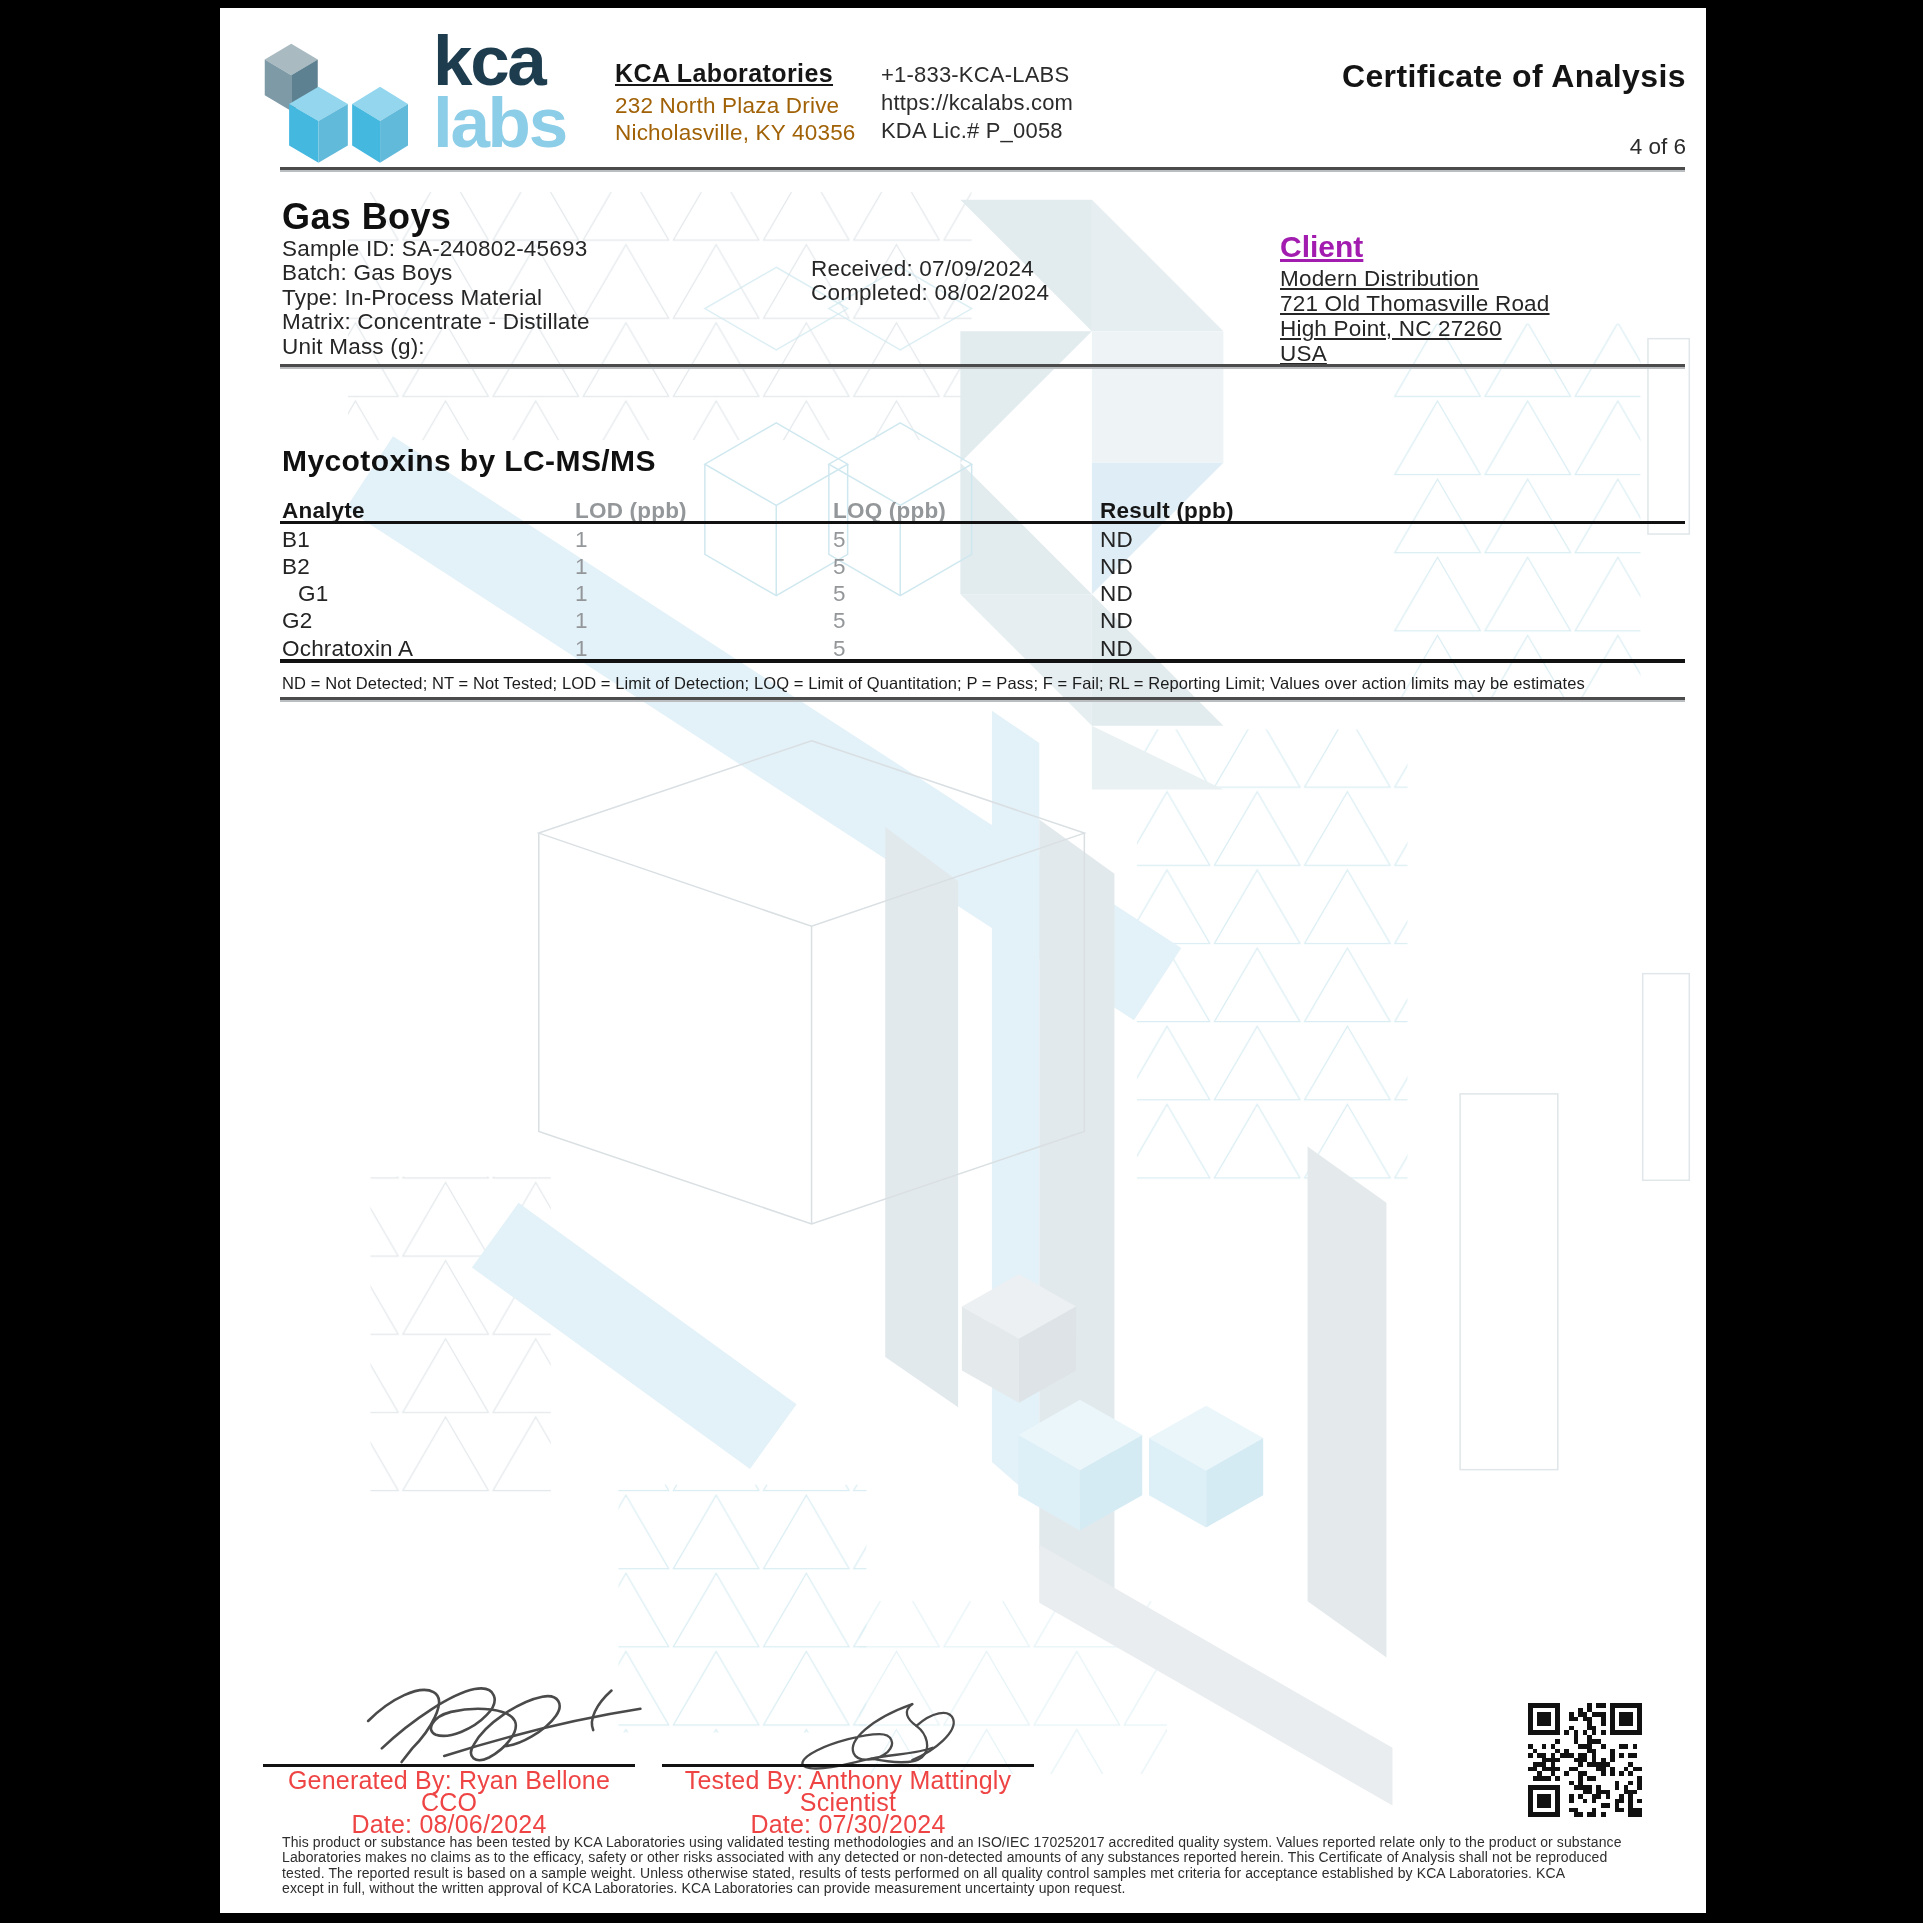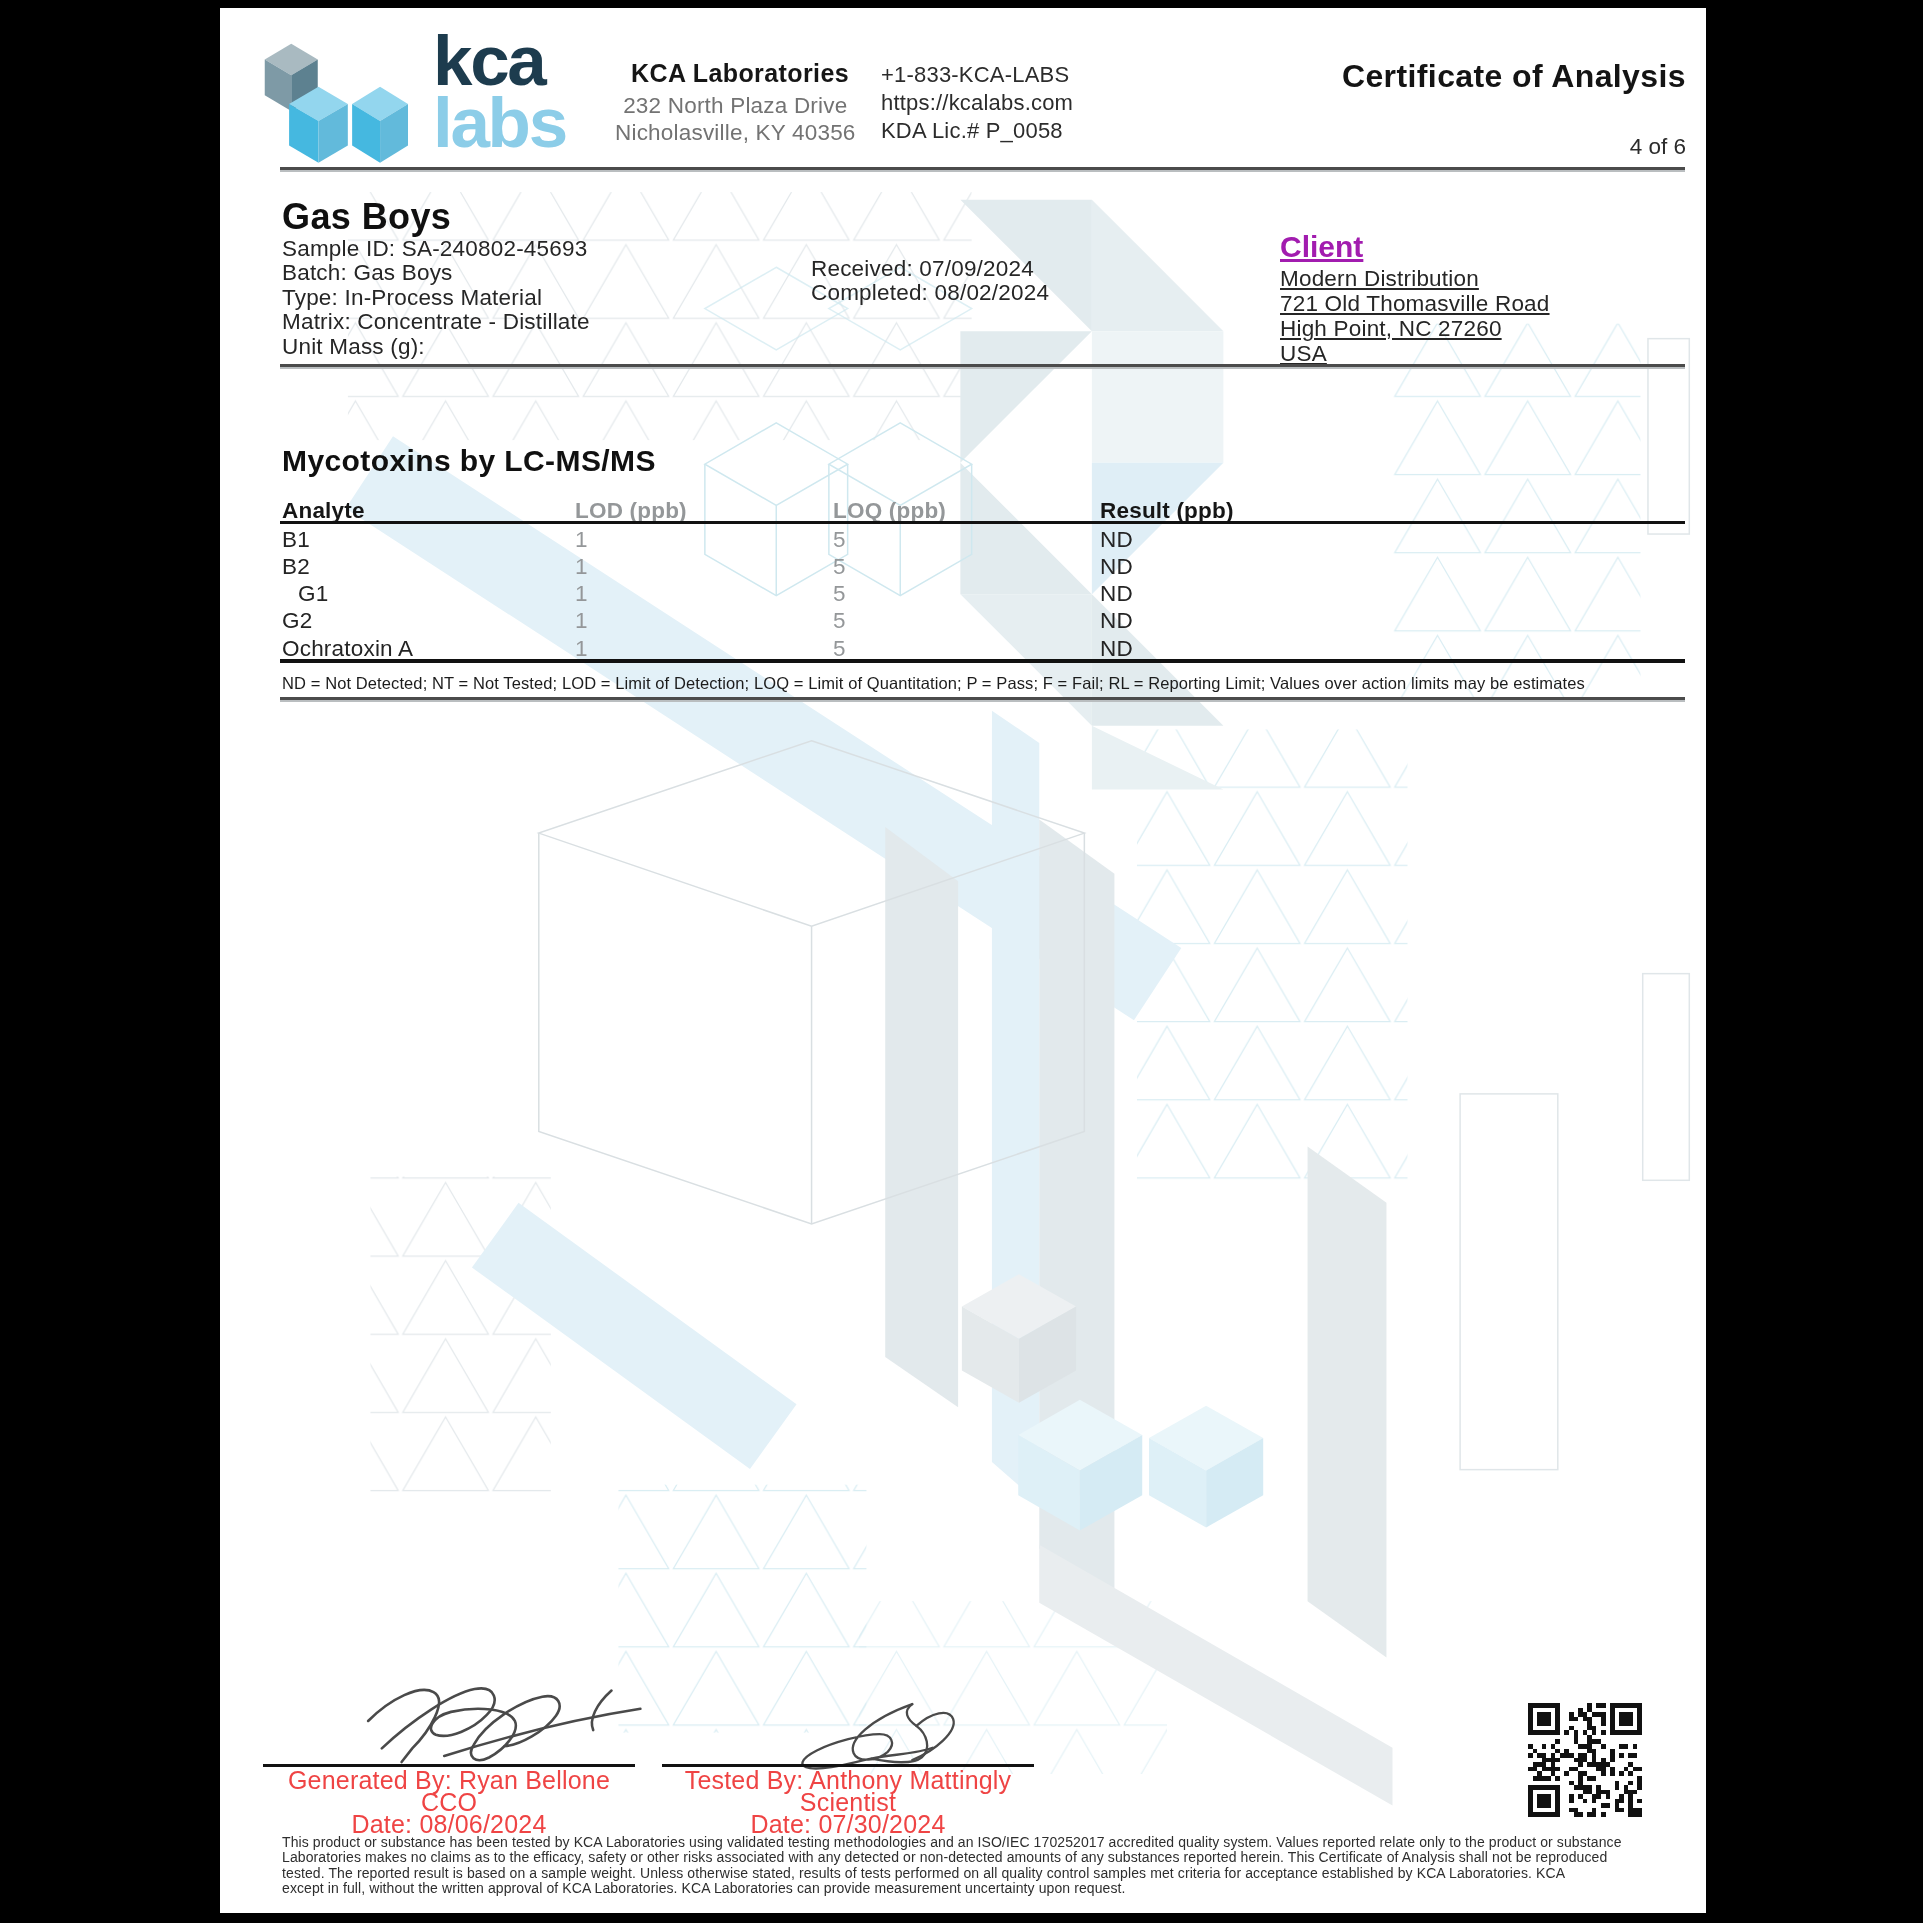--- a/index.html
+++ b/index.html
@@ -10,21 +10,21 @@
   .page{
     position:absolute;left:220px;top:7.5px;width:1486px;height:1905px;
     background:#fff;overflow:hidden;
   }
   .abs{position:absolute;}
   .wm{position:absolute;left:0;top:0;width:1486px;height:1905px;}
   .rule{height:3.8px;background:#4b4b4b;border-bottom:2.3px solid #babec0;}
   .tline{background:#111;}
   .logo-word{font-weight:800;font-size:71px;line-height:62px;letter-spacing:-2.3px;}
   .lab-name{font-weight:700;font-size:25px;color:#161616;letter-spacing:0.4px;}
-  .hdr-lines{font-size:22.5px;color:#737373;line-height:27px;letter-spacing:0.2px;text-align:center;}
+  .hdr-lines{font-size:22.5px;color:#a16207;line-height:27px;letter-spacing:0.2px;}
   .hdr-lines2{font-size:22px;color:#2c2c2c;line-height:28px;letter-spacing:0.2px;}
   .coa-title{font-weight:700;font-size:32px;color:#141414;letter-spacing:0.4px;}
   .pageno{font-size:22.5px;color:#2c2c2c;}
   .sample-name{font-weight:800;font-size:36px;color:#101010;letter-spacing:0.4px;}
   .info{font-size:22.5px;color:#262626;line-height:24.5px;letter-spacing:0.2px;}
   .client-h{font-weight:700;font-size:30px;color:#a21caf;text-decoration:underline;}
   .client-lines{font-size:22.5px;color:#262626;line-height:25px;letter-spacing:0.2px;text-decoration:underline;}
   .section-title{font-weight:800;font-size:30px;color:#101010;letter-spacing:0.4px;}
   .th{font-weight:700;font-size:22.5px;color:#161616;letter-spacing:0.2px;}
   .th.muted, .td.muted{color:#949799;}
@@ -127,21 +127,21 @@
     <path d="M176 64 L215 88 L176 112 L137 88 Z" fill="#93d6ee"></path>
     <path d="M137 88 L176 112 L176 170 L137 146 Z" fill="#45b8e0"></path>
     <path d="M215 88 L176 112 L176 170 L215 146 Z" fill="#62badb"></path>
   </svg>
 
   <div class="abs" style="left:213px;top:22.5px;">
     <div class="logo-word" style="color:#1d3c4e;">kca</div>
     <div class="logo-word" style="color:#8ccde8;">labs</div>
   </div>
 
-  <div class="abs lab-name" style="left:411px;top:51px;">KCA Laboratories</div>
+  <div class="abs lab-name" style="left:395px;top:51px;text-decoration:underline;">KCA Laboratories</div>
   <div class="abs hdr-lines" style="left:395px;top:84px;">
     <div>232 North Plaza Drive</div>
     <div>Nicholasville, KY 40356</div>
   </div>
   <div class="abs hdr-lines2" style="left:661px;top:53px;">
     <div>+1-833-KCA-LABS</div>
     <div>https://kcalabs.com</div>
     <div>KDA Lic.# P_0058</div>
   </div>
 

